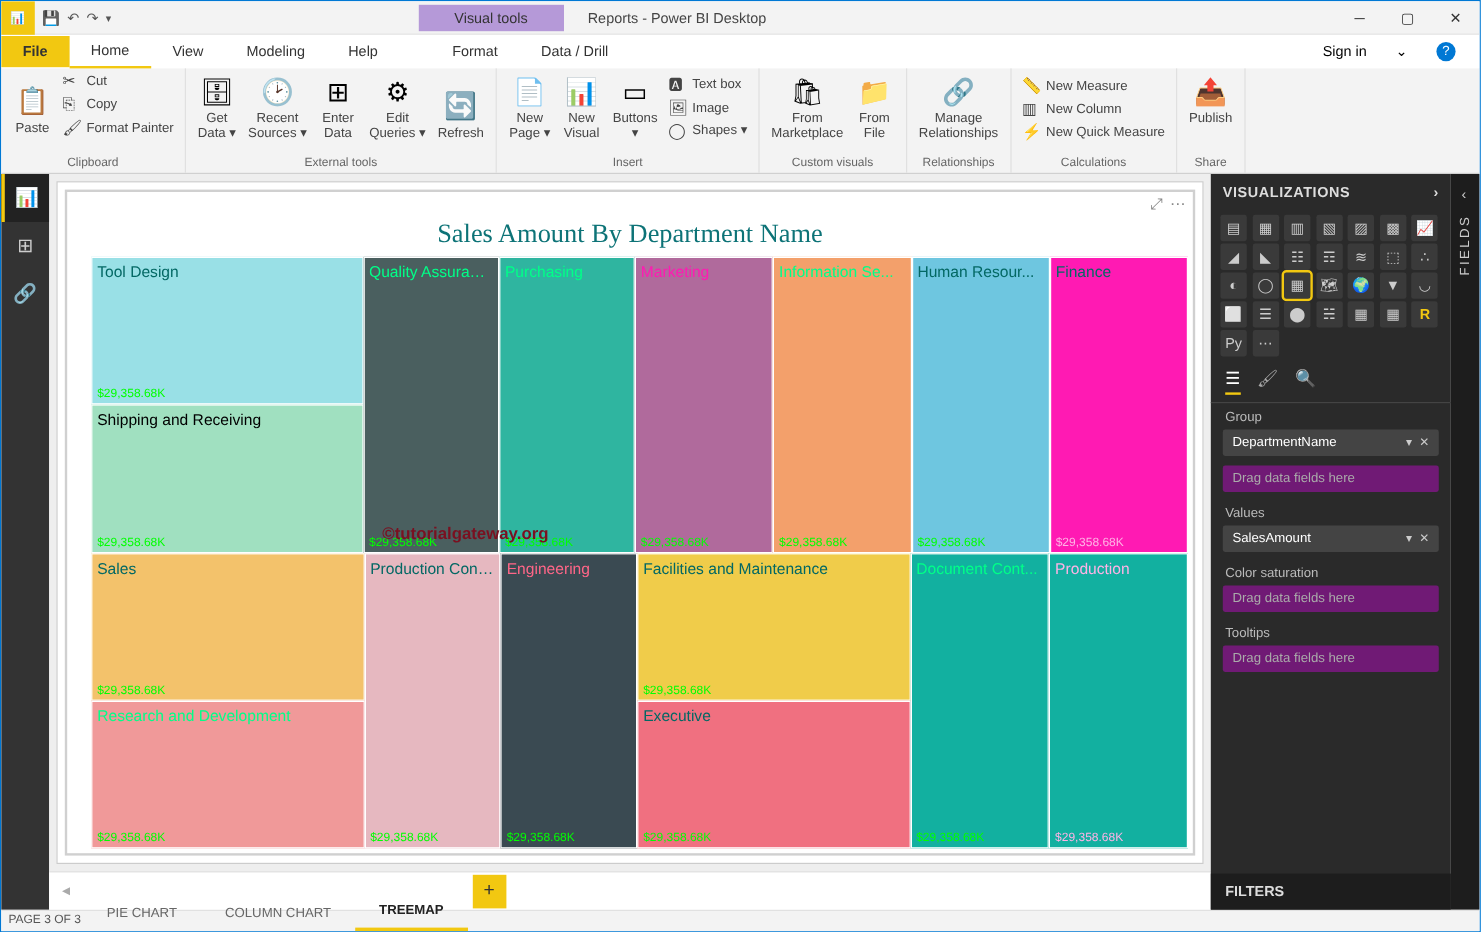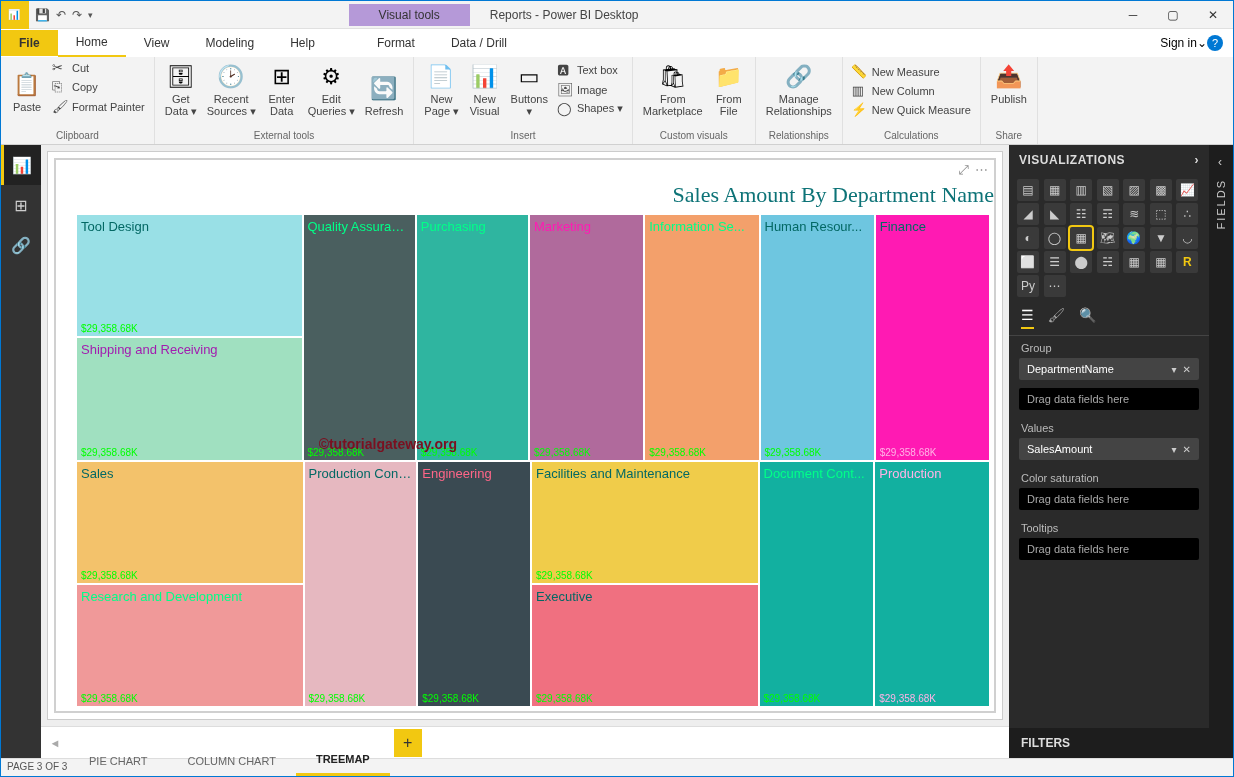--- a/index.html
+++ b/index.html
@@ -13,21 +13,21 @@
 .titlebar .vt { background: #b599d8; color: #333; padding: 4px 30px; font-size: 12px; margin-left: 250px; }
 .titlebar .title { margin-left: 20px; color: #444; }
 .titlebar .wincontrols { margin-left: auto; display: flex; }
 .titlebar .wincontrols div { width: 40px; height: 28px; display: flex; align-items: center; justify-content: center; color: #333; cursor: pointer; }
 
 
 .menurow { display: flex; align-items: center; height: 28px; background: #fff; font-size: 12px; }
 .menurow .file { background: #f2c811; color: #333; padding: 6px 18px; font-weight: 600; }
 .menurow .tab { padding: 6px 18px; color: #333; cursor: pointer; }
 .menurow .tab.active { border-bottom: 2px solid #f2c811; }
-.menurow .right { margin-left: auto; display: flex; align-items: center; gap: 0; padding-right: 10px; }
+.menurow .right { margin-left: auto; display: flex; align-items: center; gap: 24px; padding-right: 20px; }
 .help-icon { width: 16px; height: 16px; border-radius: 50%; background: #0078d4; color: #fff; font-size: 11px; display: flex; align-items: center; justify-content: center; }
 
 
 .ribbon { display: flex; height: 88px; background: #f3f3f3; border-bottom: 1px solid #d0d0d0; font-size: 11px; }
 .rgroup { border-right: 1px solid #e0e0e0; padding: 2px 6px; display: flex; flex-direction: column; justify-content: space-between; }
 .rgroup .btns { display: flex; gap: 2px; }
 .rgroup .gname { text-align: center; color: #666; font-size: 10px; padding-bottom: 1px; }
 .bigbtn { display: flex; flex-direction: column; align-items: center; justify-content: flex-end; padding: 2px 4px; cursor: pointer; min-width: 40px; }
 .bigbtn .ic { width: 32px; height: 32px; display: flex; align-items: center; justify-content: center; font-size: 22px; }
 .bigbtn .lbl { text-align: center; color: #444; line-height: 1.1; }
@@ -38,21 +38,21 @@
 
 .main { display: flex; height: calc(100% - 28px - 28px - 88px - 18px); }
 .leftstrip { width: 40px; background: #333; display: flex; flex-direction: column; }
 .leftstrip .vbtn { width: 40px; height: 40px; display: flex; align-items: center; justify-content: center; color: #ccc; cursor: pointer; }
 .leftstrip .vbtn.active { background: #222; border-left: 3px solid #f2c811; }
 
 .canvas-wrap { flex: 1; background: #eee; display: flex; flex-direction: column; }
 .canvas { flex: 1; margin: 6px; background: #fff; border: 1px solid #ccc; display: flex; flex-direction: column; position: relative; }
 .visual-frame { margin: 6px; flex: 1; border: 2px solid #d0d0d0; background: #fff; position: relative; display: flex; flex-direction: column; }
 .visual-header { display: flex; justify-content: flex-end; gap: 6px; padding: 2px 6px; color: #888; font-size: 13px; }
-.chart-title { text-align: right; font-family: Georgia, serif; font-size: 22px; color: #0d7377; padding: 2px 0 6px; }
+.chart-title { text-align: center; font-family: Georgia, serif; font-size: 22px; color: #0d7377; padding: 2px 0 6px; }
 .treemap { flex: 1; display: flex; flex-direction: column; margin: 0 4px 4px; }
 .tm-row { display: flex; margin-left: 16px; }
 .tm-cell { position: relative; border: 1px solid #fff; overflow: hidden; }
 .tm-cell .cname { position: absolute; top: 4px; left: 4px; font-size: 13px; white-space: nowrap; overflow: hidden; text-overflow: ellipsis; right: 4px; }
 .tm-cell .cval { position: absolute; bottom: 2px; left: 4px; font-size: 10px; color: #00ff00; }
 .watermark { position: absolute; top: 50%; left: 28%; color: #7a1020; font-weight: bold; font-size: 14px; z-index: 50; pointer-events: none; }
 
 .pagetabs { display: flex; align-items: center; height: 32px; background: #fff; border-top: 1px solid #ddd; font-size: 11px; }
 .navbtn { width: 28px; height: 28px; display: flex; align-items: center; justify-content: center; color: #aaa; cursor: pointer; }
 .ptab { padding: 8px 20px; color: #666; cursor: pointer; margin-top: 36px; }
@@ -64,21 +64,21 @@
 
 .rightpane { width: 200px; background: #2a2a2a; color: #ddd; font-size: 12px; display: flex; flex-direction: column; justify-content: space-between; }
 .rp-head { display: flex; align-items: center; justify-content: space-between; padding: 8px 10px; font-weight: 600; letter-spacing: 0.5px; }
 .viz-icons { display: grid; grid-template-columns: repeat(7, 1fr); gap: 2px; padding: 4px 8px; }
 .viz-icons .vi { width: 22px; height: 22px; background: #3a3a3a; display: flex; align-items: center; justify-content: center; font-size: 12px; color: #ccc; cursor: pointer; border-radius: 2px; }
 .viz-icons .vi.sel { outline: 2px solid #f2c811; }
 .field-tabs { display: flex; gap: 14px; padding: 6px 12px; border-bottom: 1px solid #444; }
 .field-tabs .ft { color: #aaa; cursor: pointer; padding-bottom: 4px; font-size: 14px; }
 .field-tabs .ft.active { color: #fff; border-bottom: 2px solid #f2c811; }
 .fwell-label { padding: 6px 12px 2px; color: #bbb; font-size: 11px; }
-.fwell { margin: 2px 10px 6px; background: #000000; border-radius: 2px; padding: 5px 8px; color: #aaa; font-size: 11px; display: flex; align-items: center; justify-content: space-between; }
+.fwell { margin: 2px 10px 6px; background: #701a75; border-radius: 2px; padding: 5px 8px; color: #aaa; font-size: 11px; display: flex; align-items: center; justify-content: space-between; }
 .fwell.filled { background: #444; color: #fff; }
 .fwell .chips { display: flex; gap: 6px; color: #ccc; font-size: 10px; }
 .filters-head { background: #1d1d1d; padding: 8px 12px; font-weight: 600; margin-top: auto; }
 
 .fields-strip { width: 24px; background: #1d1d1d; color: #ccc; display: flex; flex-direction: column; align-items: center; padding-top: 30px; font-size: 11px; letter-spacing: 2px; }
 .fields-strip .rot { writing-mode: vertical-rl; transform: rotate(180deg); cursor: pointer; }
 .chev { font-size: 12px; cursor: pointer; }
 </style>
 </head>
 <body>
@@ -276,21 +276,21 @@
         <div class="treemap">
           <div class="watermark">©tutorialgateway.org</div>
 
           <div class="tm-row" style="flex:2">
             <div style="display:flex;flex-direction:column;flex:2.34">
               <div class="tm-cell" style="flex:1;background:#99e0e6">
                   <span class="cname" style="color:#036864">Tool Design</span>
                   <span class="cval">$29,358.68K</span>
                 </div>
               <div class="tm-cell" style="flex:1;background:#a0e0c0">
-                  <span class="cname" style="color:#a21caf">Shipping and Receiving</span>
+                  <span class="cname" style="color:#000000">Shipping and Receiving</span>
                   <span class="cval">$29,358.68K</span>
                 </div>
             </div>
             <div style="display:flex;flex:2.34">
               <div class="tm-cell" style="flex:1;background:#4a5f5f">
                   <span class="cname" style="color:#00ff88">Quality Assurance</span>
                   <span class="cval">$29,358.68K</span>
                 </div>
               <div class="tm-cell" style="flex:1;background:#2fb5a0">
                   <span class="cname" style="color:#00ff88">Purchasing</span>

